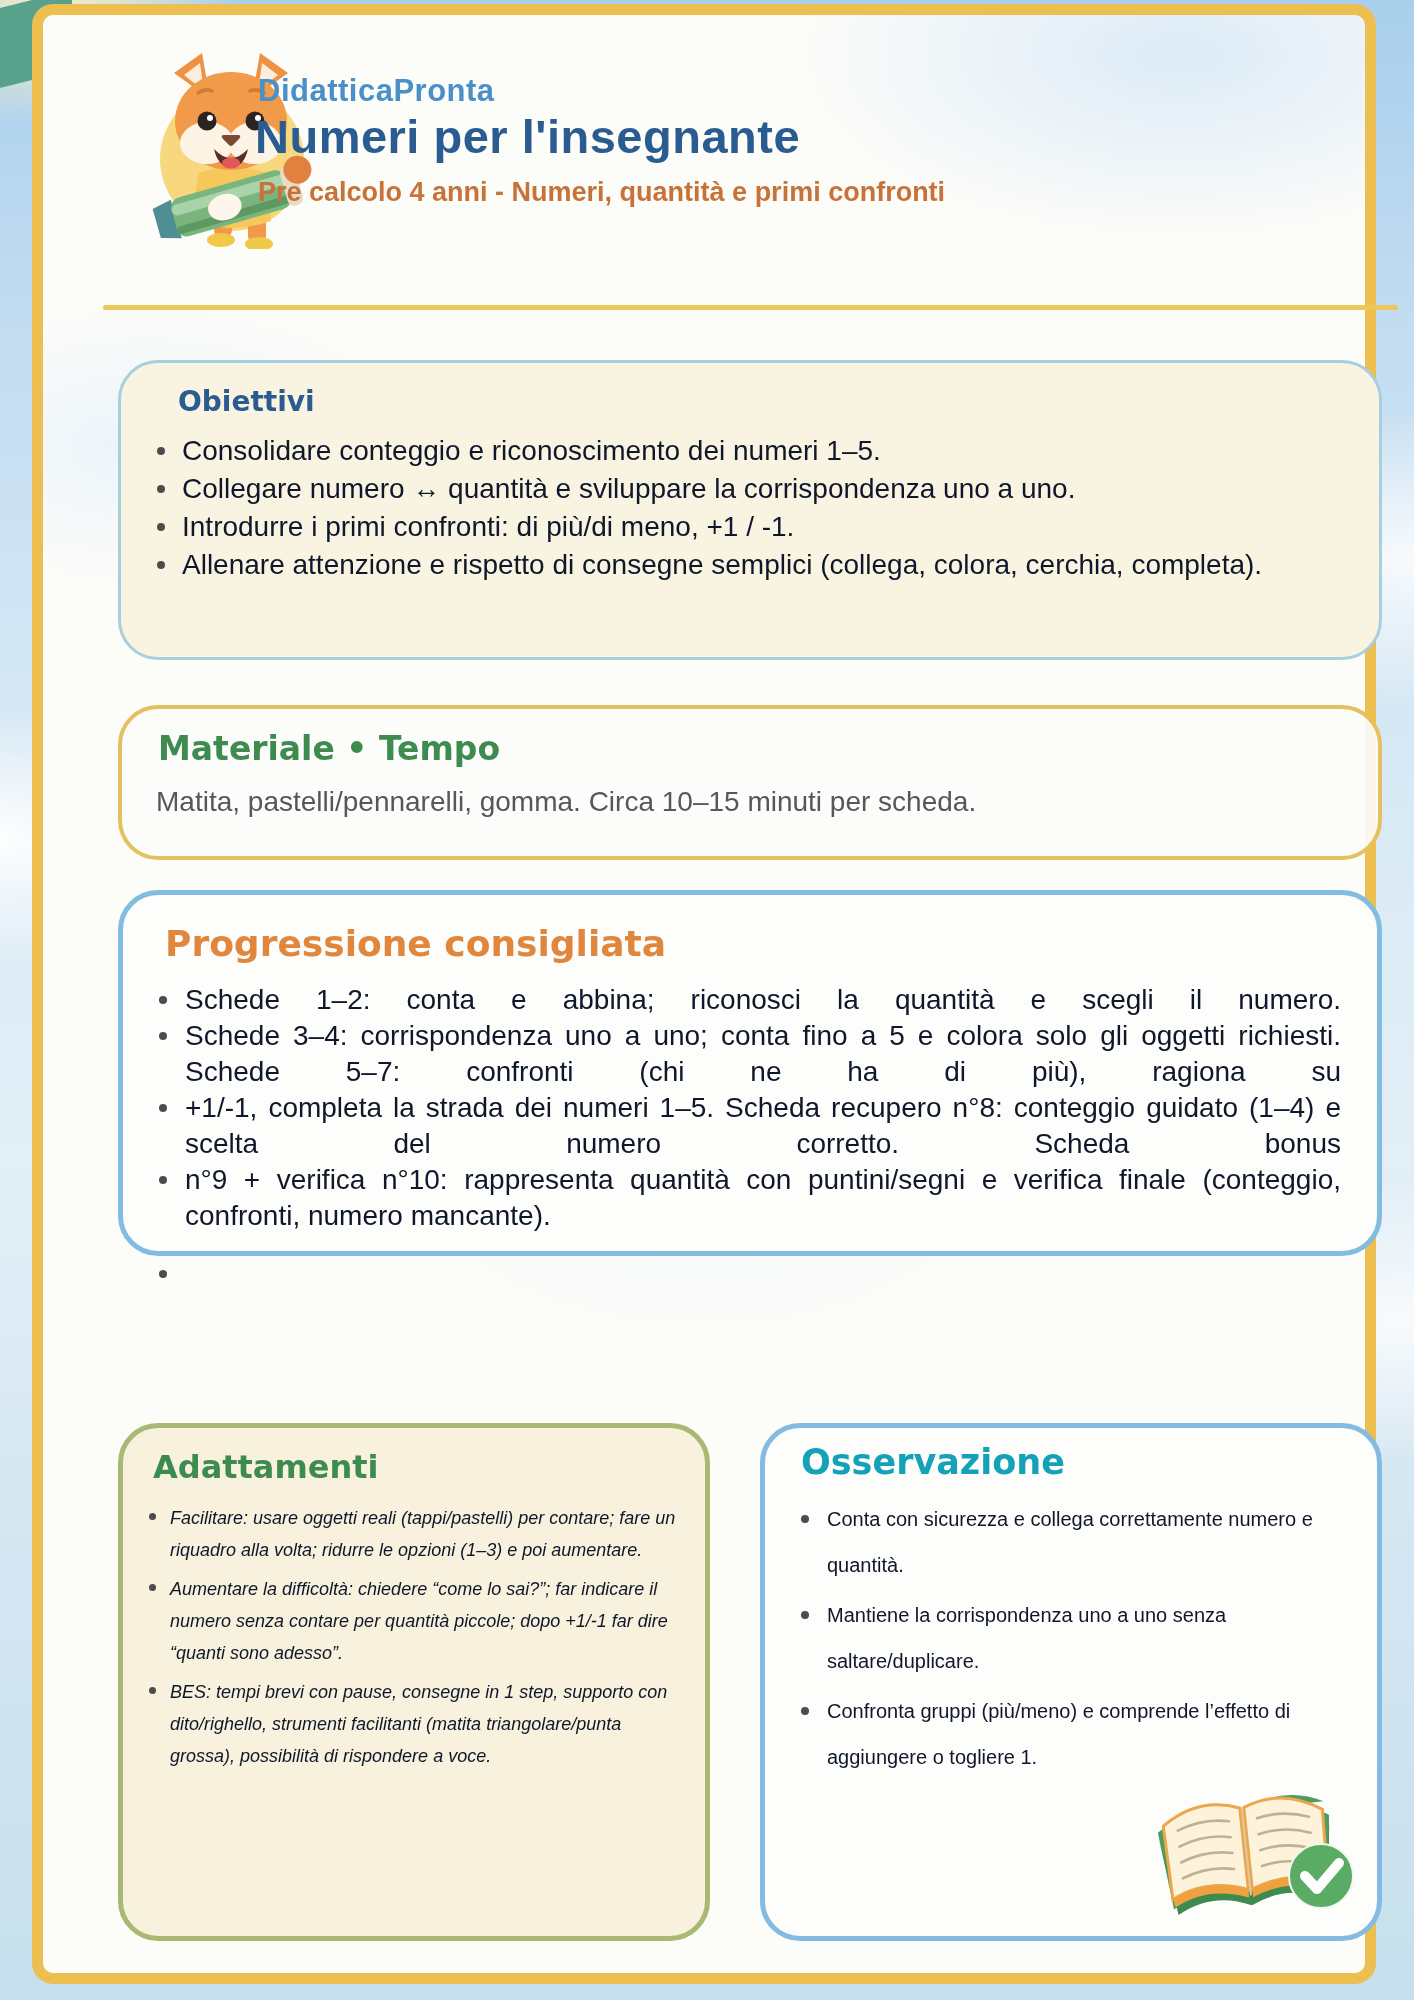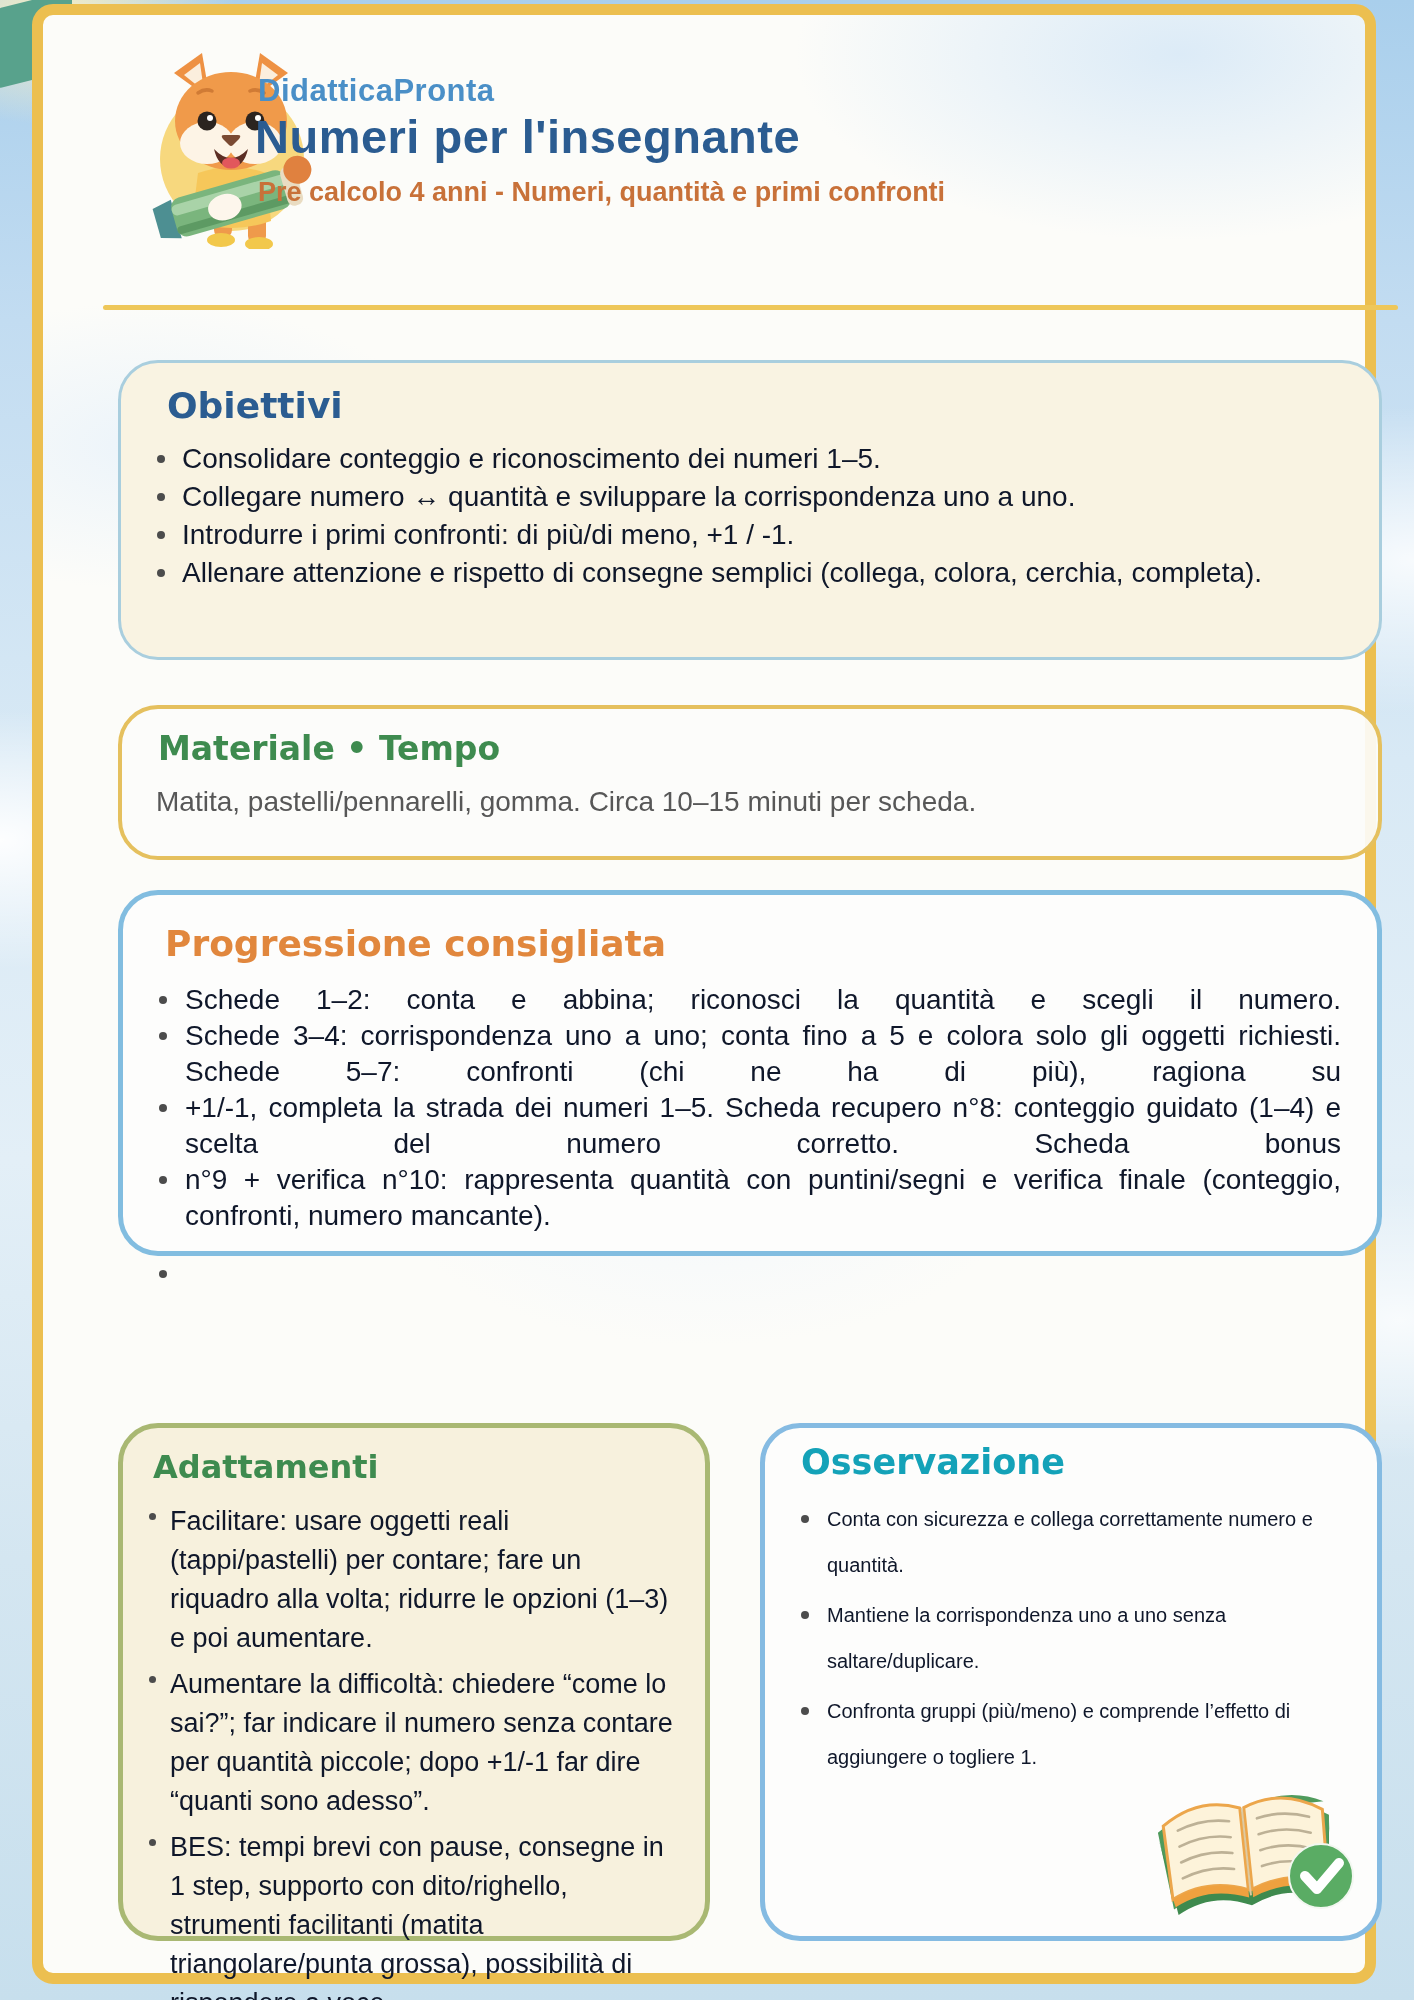--- a/index.html
+++ b/index.html
@@ -40,42 +40,42 @@
   
   .box{position:absolute;box-sizing:border-box;border-radius:40px;}
   .box h2{margin:0;font-family:"DejaVu Sans","Liberation Sans",sans-serif;font-weight:bold;}
   .blist{list-style:none;margin:0;padding:0;}
   .blist li{display:flex;align-items:flex-start;}
   .dot{width:8px;height:8px;background:#4c4c4c;border-radius:50%;flex:none;}
   .btext{flex:1;color:#0f172a;}
 
   
   .obiettivi{left:75px;top:345px;width:1264px;height:300px;background:#f9f3e2;border:3px solid #a9cede;padding:20px 36px;}
-  .obiettivi h2{font-size:36px;color:#2b5c91;margin:2px 0 14px 10px;}
+  .obiettivi h2{font-size:28px;color:#2b5c91;margin:2px 0 14px 21px;}
   .obiettivi .btext{font-size:28px;line-height:38px;}
   .obiettivi .dot{margin:15px 17px 0 0;}
 
   
   .materiale{left:75px;top:690px;width:1264px;height:155px;background:rgba(252,252,250,.92);border:4px solid #e5c05e;padding:16px 34px;}
   .materiale h2{font-size:33px;color:#3e8b4f;margin:4px 0 18px 2px;}
   .materiale p{margin:0;font-size:28px;color:#575757;}
 
   
   .progressione{left:75px;top:875px;width:1264px;height:366px;background:#fdfdfc;border:5px solid #82bde0;padding:24px 36px;}
   .progressione h2{font-size:36px;color:#e1873d;margin:4px 0 18px 6px;}
   .progressione .btext{font-size:28px;line-height:36px;text-align:justify;}
   .progressione li.flush .btext{text-align-last:justify;}
   .progressione .dot{margin:14px 18px 0 0;}
   .progressione li{margin-bottom:0px;}
   .progressione li.empty{margin-top:22px;}
 
   
   .adattamenti{left:75px;top:1408px;width:592px;height:518px;background:#f7f1dd;border:5px solid #a9b873;padding:18px 26px;}
   .adattamenti h2{font-size:32px;color:#3e8b4f;margin:2px 0 16px 4px;}
-  .adattamenti .btext{font-size:27px;line-height:39px;}
+  .adattamenti .btext{font-size:18px;line-height:32px;font-style:italic;}
   .adattamenti .dot{width:7px;height:7px;margin:11px 14px 0 0;}
   .adattamenti li{margin-bottom:7px;}
 
   
   .osservazione{left:717px;top:1408px;width:622px;height:518px;background:#fdfdfc;border:5px solid #85bbe2;padding:12px 36px;}
   .osservazione h2{font-size:35px;color:#14a2b8;margin:2px 0 14px 0;}
   .osservazione .btext{font-size:20px;line-height:46px;}
   .osservazione .dot{margin:19px 18px 0 0;}
   .osservazione li{margin-bottom:4px;}
   .badge{position:absolute;right:16px;bottom:6px;width:218px;height:152px;}

